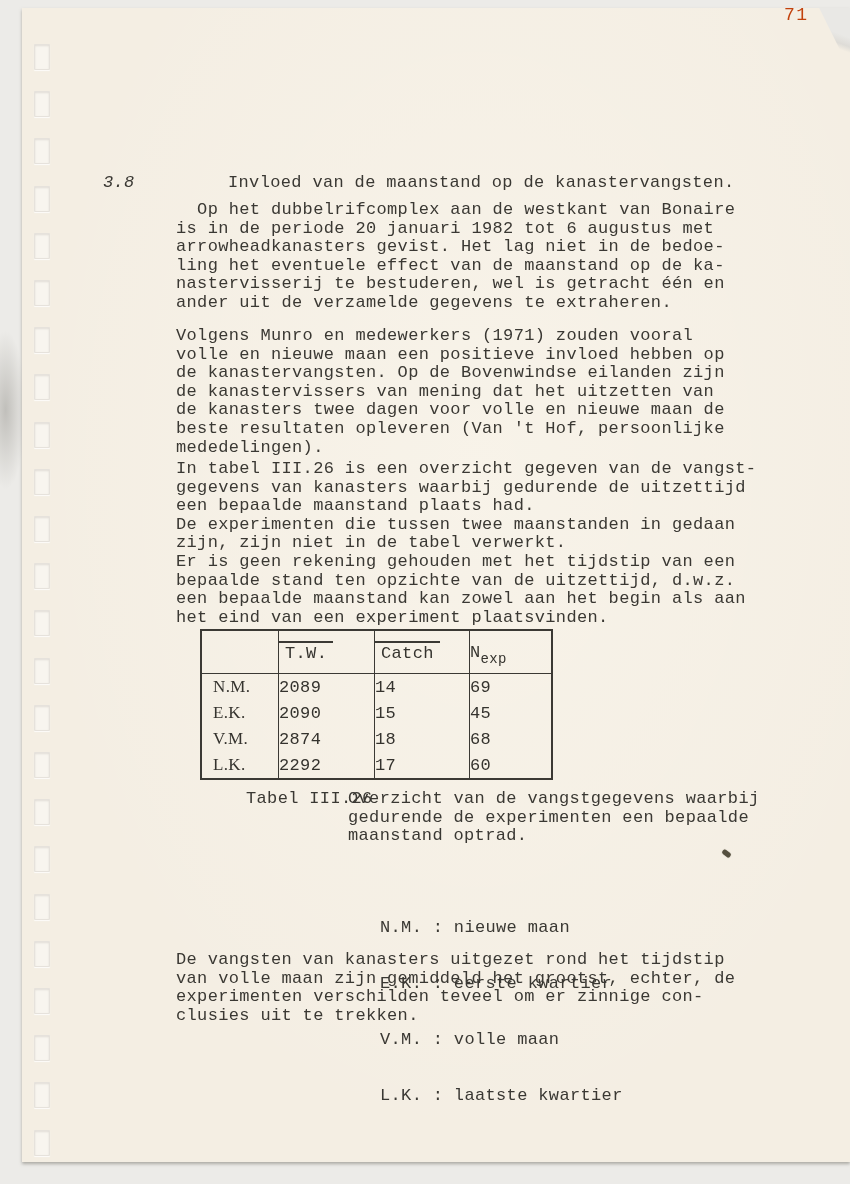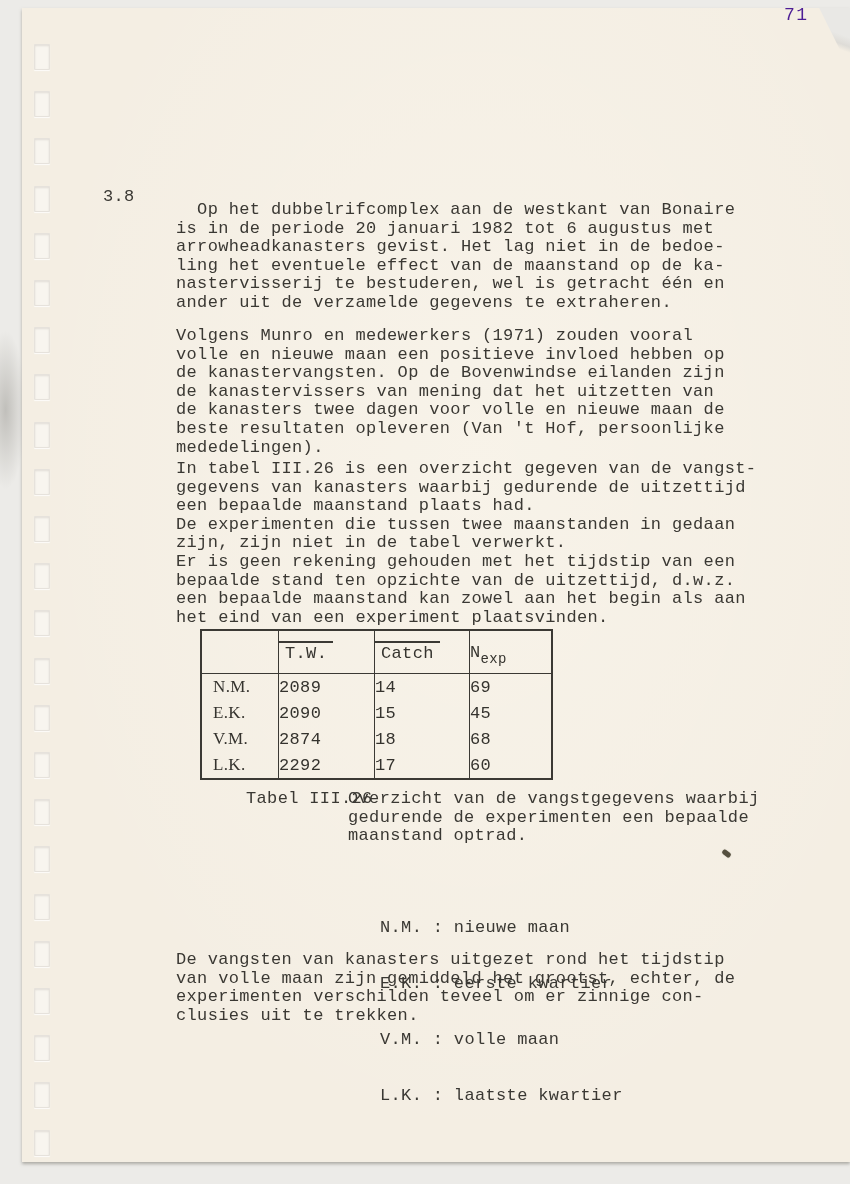--- a/index.html
+++ b/index.html
@@ -30,22 +30,22 @@
     background:#f8f5ef;
     border:1px solid rgba(120,115,105,0.14);
     box-shadow:inset 0 1px 2px rgba(120,115,105,0.18), 0 1px 1px rgba(255,255,255,0.8);
     border-radius:1px;
   }
 
   .txt {
     position:absolute; color:#3a3833; font-size:17px; line-height:18.6px;
     letter-spacing:0.35px; white-space:pre;
   }
-  .pagenum { top:6px; left:784px; font-size:18px; color:#4c1d95; letter-spacing:1.5px; }
-  .sec-num   { top:188px; left:103px; }
+  .pagenum { top:6px; left:784px; font-size:18px; color:#c2410c; letter-spacing:1.5px; }
+  .sec-num   { top:174px; left:103px;font-style:italic; }
   .sec-title { top:174px; left:228px; }
   .p1 { top:201px; left:176px; }
   .p2 { top:327px; left:176px; }
   .p3 { top:460px; left:176px; }
   .p4 { top:951px; left:176px; }
 
   .tbl {
     position:absolute; left:200px; top:629px; width:349px;
     display:grid;
     grid-template-columns:77px 96px 95px 81px;
@@ -108,20 +108,21 @@
       <div class="hole" style="top: 940.8px;"></div>
       <div class="hole" style="top: 988px;"></div>
       <div class="hole" style="top: 1035.2px;"></div>
       <div class="hole" style="top: 1082.4px;"></div>
       <div class="hole" style="top: 1129.6px;"></div>
     </div>
 
   <div class="txt pagenum">71</div>
 
   <div class="txt sec-num">3.8</div>
+  <div class="txt sec-title">Invloed van de maanstand op de kanastervangsten.</div>
 
   <div class="txt p1">  Op het dubbelrifcomplex aan de westkant van Bonaire
 is in de periode 20 januari 1982 tot 6 augustus met
 arrowheadkanasters gevist. Het lag niet in de bedoe-
 ling het eventuele effect van de maanstand op de ka-
 nastervisserij te bestuderen, wel is getracht één en
 ander uit de verzamelde gegevens te extraheren.</div>
   <div class="txt p2">Volgens Munro en medewerkers (1971) zouden vooral
 volle en nieuwe maan een positieve invloed hebben op
 de kanastervangsten. Op de Bovenwindse eilanden zijn

